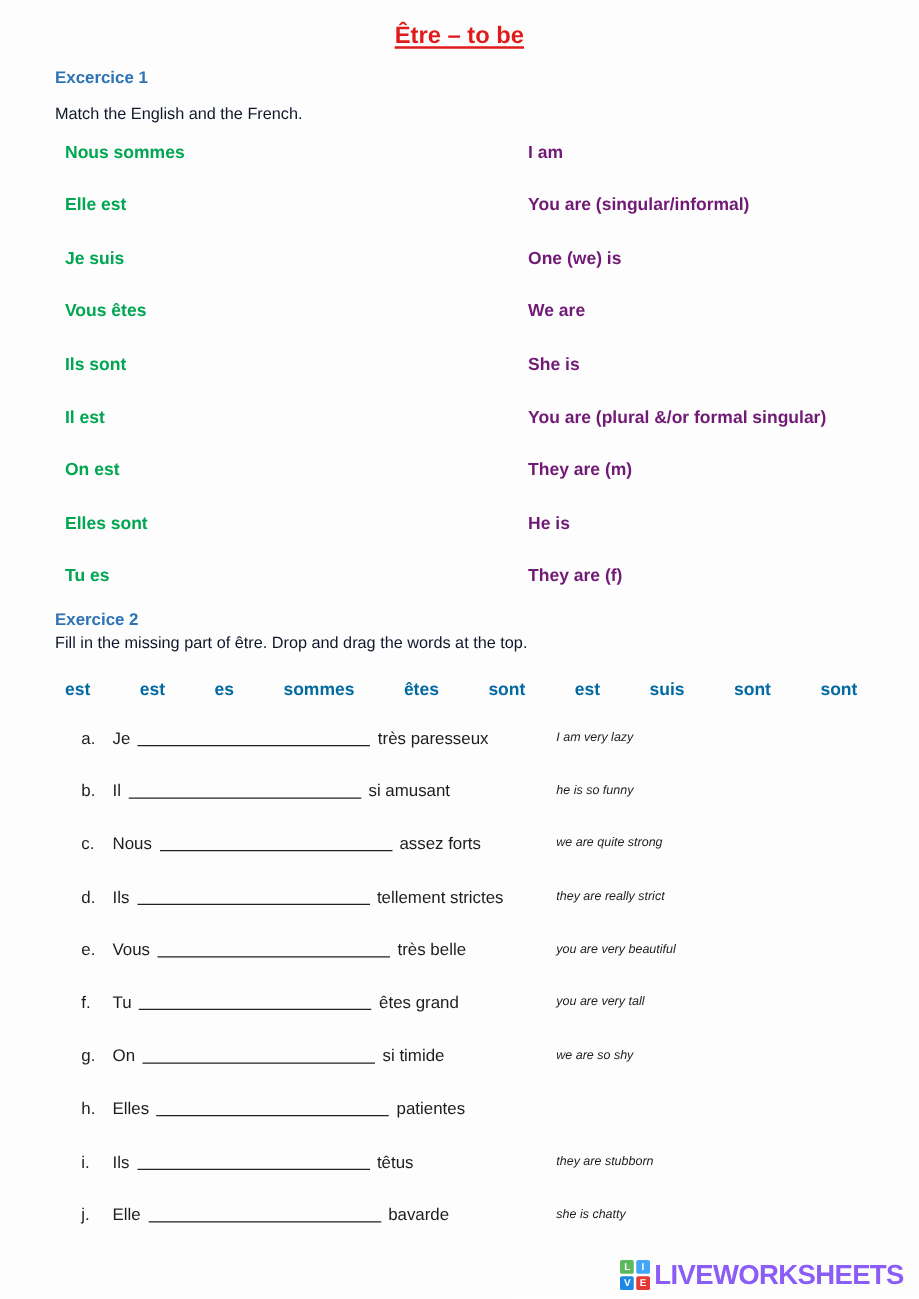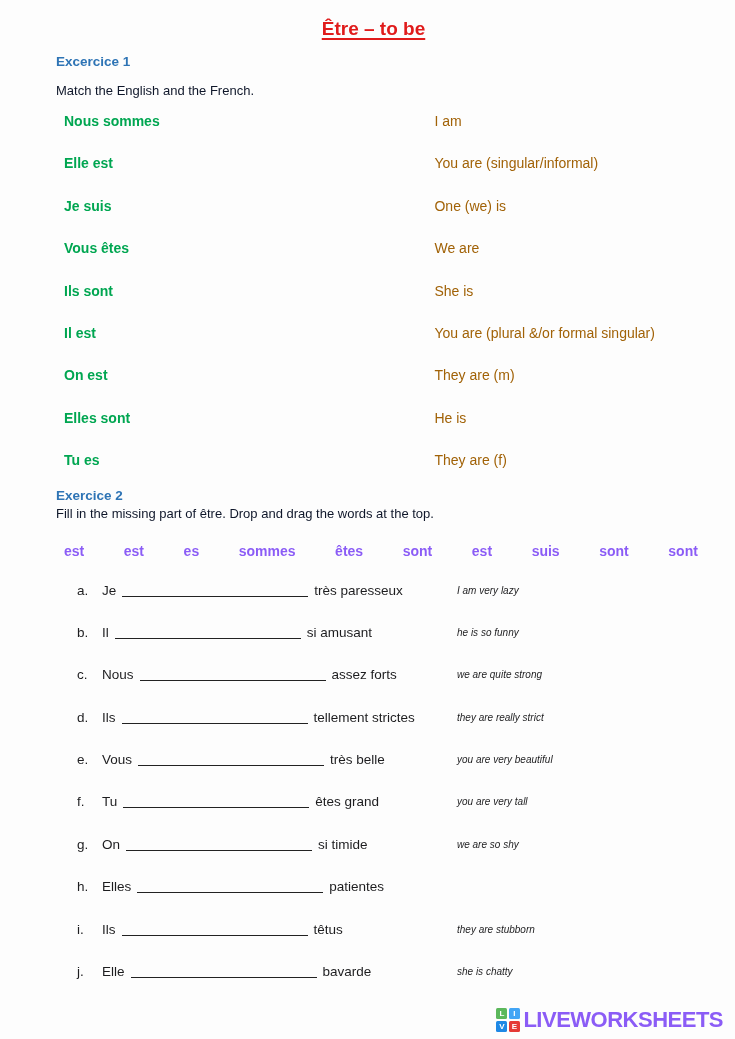--- a/index.html
+++ b/index.html
@@ -5,21 +5,20 @@
   * { margin:0; padding:0; box-sizing:border-box; }
   html,body { background:#ffffff; }
   .page {
     position:relative;
     width:735px; height:1039px;
     margin:0 auto;
     background:#fdfdfd;
     font-family:"Liberation Sans", sans-serif;
     color:#1d1d1f;
     overflow:hidden;
-    padding-left:12px;
   }
   .title {
     margin:18px 0 0;
     text-align:center;
     font-size:19px;
     font-weight:bold;
     color:#e01b1b;
     text-decoration:underline;
     text-decoration-thickness:1.5px;
     text-underline-offset:3px;
@@ -38,32 +37,32 @@
   
   .match-grid { margin:2px 0 0 52px; }
   .match-row { height:42.4px; line-height:42.4px; white-space:nowrap; }
   .match-fr {
     display:inline-block; width:366px;
     font-size:14px; font-weight:bold; color:#00a651;
     cursor:pointer;
   }
   .match-en {
     display:inline-block;
-    font-size:14px; font-weight:normal; color:#a16207;
+    font-size:14px; font-weight:bold; color:#701a75;
     cursor:pointer;
   }
   
   .heading2 { margin:6px 0 0 44px; }
   .instruction2 { margin:3px 0 0 44px; }
   .word-bank {
     margin:22px 0 0 52px;
     width:634px;
     display:flex;
     justify-content:space-between;
-    font-size:14px; font-weight:bold; color:#8b5cf6;
+    font-size:14px; font-weight:bold; color:#0369a1;
   }
   .word-bank span { cursor:grab; }
   .fill-list { margin:11px 0 0 44px; }
   .fill-row {
     position:relative;
     height:42.4px; line-height:42.4px;
     font-size:13.5px; white-space:nowrap;
   }
   .letter { display:inline-block; margin-left:21px; width:25px; }
   .blank {

